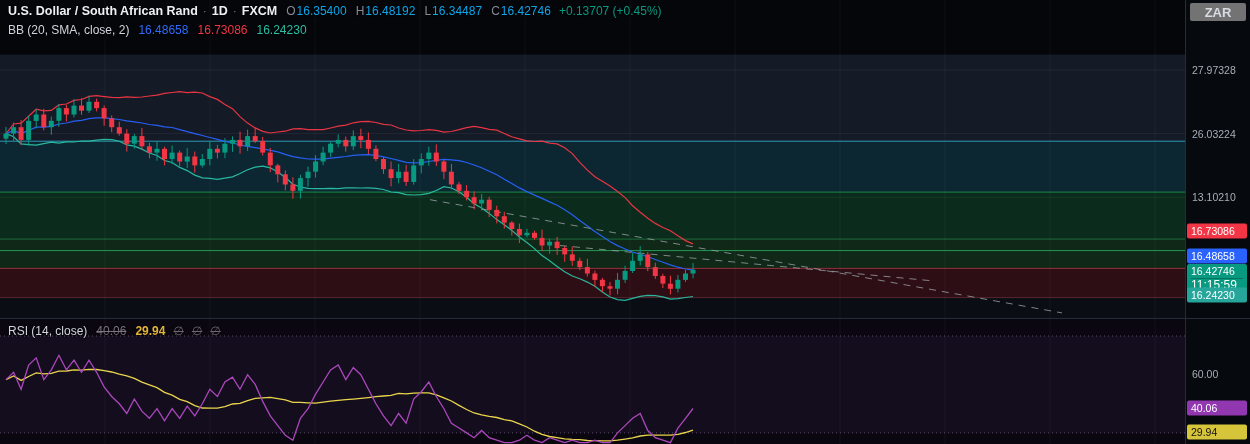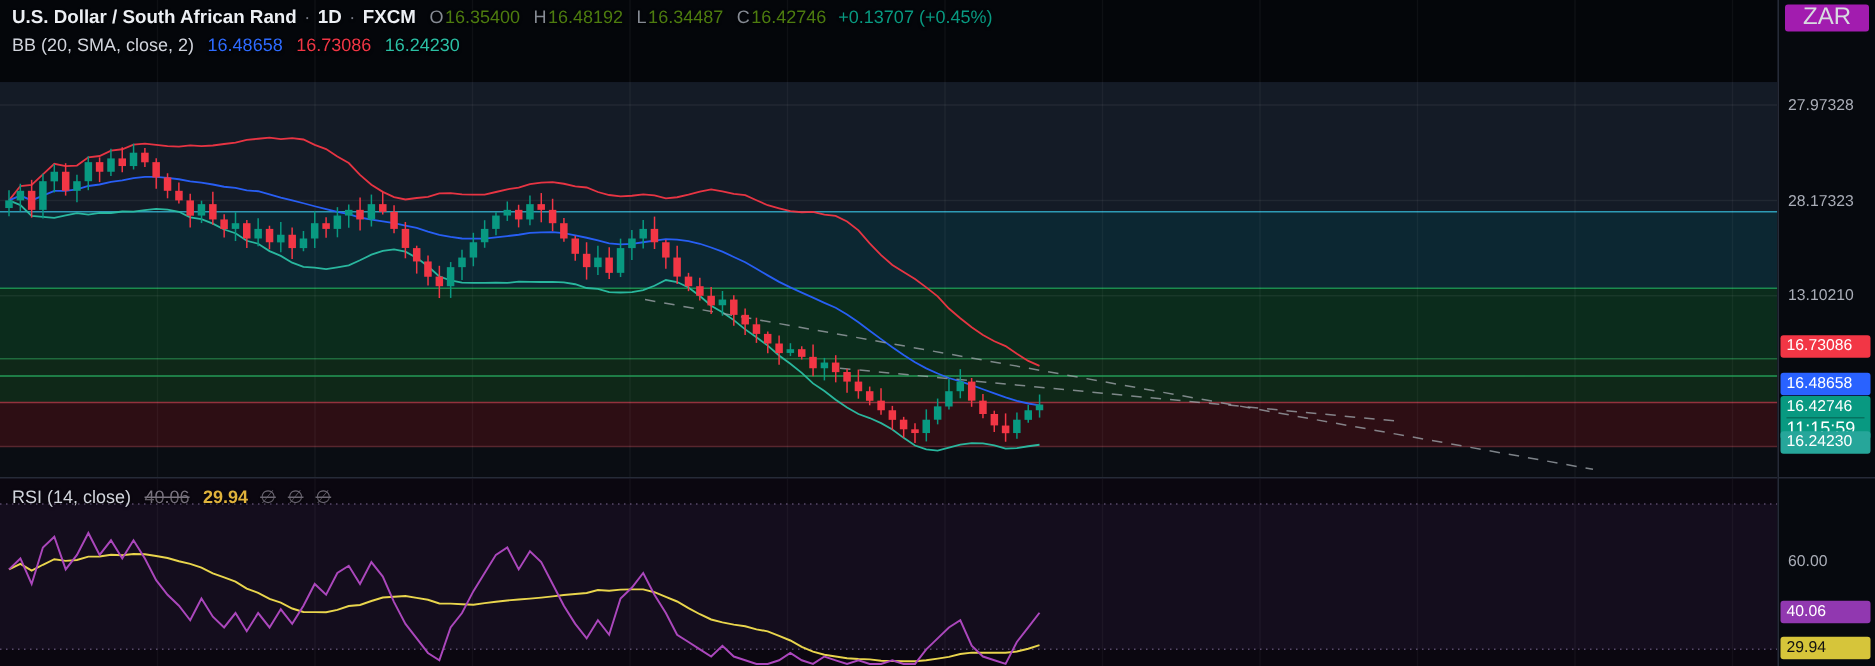--- a/index.html
+++ b/index.html
@@ -11,34 +11,34 @@
   svg{display:block;}
   
   .legend{position:absolute;left:8px;display:flex;align-items:center;white-space:nowrap;
           font-size:12px;color:#d1d4dc;z-index:6;text-shadow:0 1px 2px rgba(0,0,0,.7);}
   #legend-symbol{top:4px;}
   #legend-bb{top:23px;}
   #legend-rsi{top:5px;left:8px;}
   .sym{font-weight:700;color:#eceff4;font-size:12.5px;}
   .sep{color:#787b86;margin:0 5px;}
   .k{color:#868b94;margin-left:9px;margin-right:1px;}
-  .up{color:#4d7c0f;}
+  .up{color:#0ea5e9;}
   .chg{margin-left:8px;color:#089981;}
   .bb-label{color:#d1d4dc;}
   .v-blue{color:#2e6bff;margin-left:9px;}
   .v-red{color:#f23645;margin-left:9px;}
   .v-teal{color:#2bbfa4;margin-left:9px;}
   .struck{color:#7a7480;text-decoration:line-through;margin-left:9px;}
   .v-yellow{color:#e0b33c;margin-left:9px;font-weight:700;}
   .nullv{color:#6b6672;text-decoration:line-through;margin-left:8px;}
   
   .axis{position:absolute;left:1185px;top:0;width:65px;height:444px;background:#06090e;
         border-left:1px solid #262b38;box-sizing:border-box;z-index:5;}
-  .zar{position:absolute;top:3px;left:4px;right:4px;height:18px;background:#a21caf;color:#d8dbe0;
-       font-size:16px;font-weight:400;display:flex;align-items:center;justify-content:center;border-radius:2px;cursor:pointer;}
+  .zar{position:absolute;top:3px;left:4px;right:4px;height:18px;background:#737373;color:#d8dbe0;
+       font-size:13px;font-weight:700;display:flex;align-items:center;justify-content:center;border-radius:2px;cursor:pointer;}
   .tick{position:absolute;left:6px;font-size:10.5px;color:#a9adb7;transform:translateY(-50%);}
   .pbadge{position:absolute;left:1px;right:3px;padding:1px 4px;font-size:10.5px;color:#fff;border-radius:2px;
           transform:translateY(-50%);line-height:13px;}
   .pbadge.anchor-top{transform:none;}
   .pbadge .countdown{border-top:1px solid rgba(0,0,0,.25);font-size:12px;}
   .axis-sep{position:absolute;top:318px;left:0;right:0;height:1px;background:#262b38;}
 </style>
 </head>
 <body>
 
@@ -329,21 +329,21 @@
       <span class="nullv">∅</span>
       <span class="nullv">∅</span>
       <span class="nullv">∅</span>
     </div>
   </div>
 
   <div class="axis">
     <div class="zar">ZAR</div>
 
     <div class="tick" style="top: 70px;">27.97328</div>
-    <div class="tick" style="top: 133.6px;">28.17323</div>
+    <div class="tick" style="top: 133.6px;">26.03224</div>
     <div class="tick" style="top: 197.2px;">13.10210</div>
 
     <div class="pbadge" style="top: 231.4px; background: rgb(242, 54, 69); color: rgb(255, 255, 255);">
       <span>16.73086</span>
     </div>
 
     <div class="pbadge" style="top: 255.5px; background: rgb(41, 98, 255); color: rgb(255, 255, 255);">
       <span>16.48658</span>
     </div>
 

